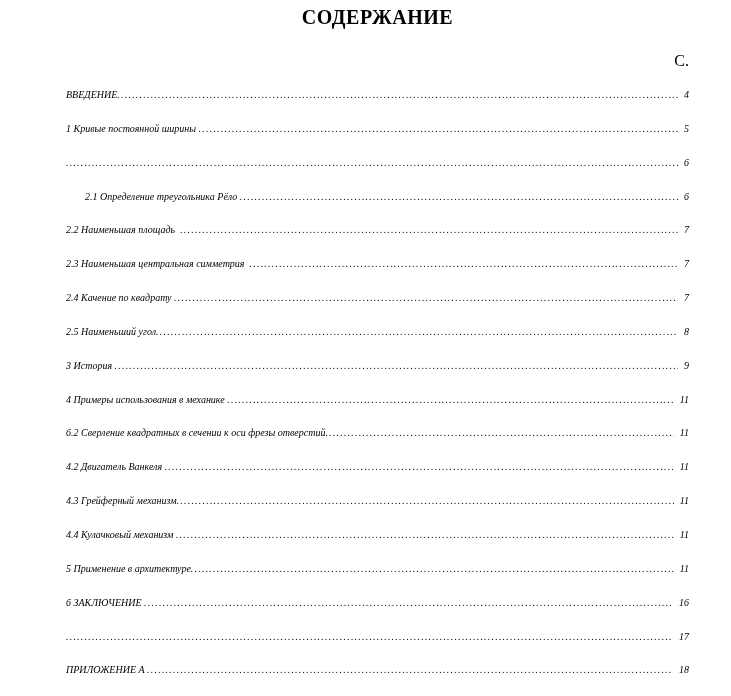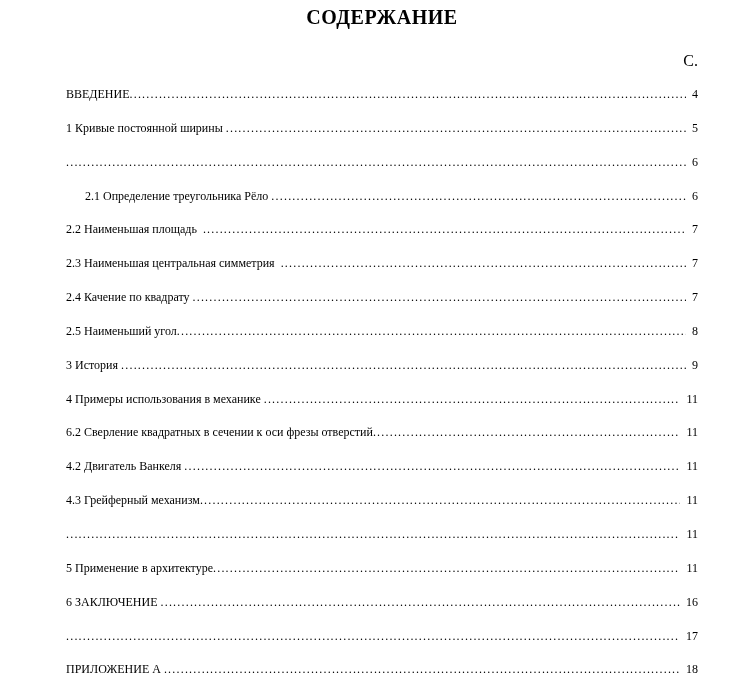--- a/index.html
+++ b/index.html
@@ -11,37 +11,38 @@
     width: 731px;
     height: 696px;
     overflow: hidden;
     color: #000000;
     font-family: "Liberation Serif", "DejaVu Serif", serif;
   }
   .page {
     box-sizing: border-box;
     width: 731px;
     height: 696px;
-    padding: 6px 33px 0 66px;
+    padding: 6px 42px 0 66px;
   }
   .doc-title {
     text-align: center;
     font-weight: bold;
     font-size: 20px;
     line-height: 23px;
     letter-spacing: 0.5px;
   }
   .page-col-header {
     margin-top: 15px;
     text-align: right;
     font-size: 16px;
     line-height: 34px;
   }
   .toc {
-    font-size: 12px;
+    font-size: 10px;
+    font-style: italic;
   }
   .toc-row {
     display: flex;
     align-items: baseline;
     line-height: 33.85px;
     height: 33.85px;
   }
   .toc-label {
     white-space: pre;
     flex: 0 0 auto;
@@ -132,20 +133,21 @@
     <span class="toc-label">4.2 Двигатель Ванкеля </span>
     <span class="toc-leader"></span>
     <span class="toc-page">11</span>
   </div>
       <div class="toc-row">
     <span class="toc-label">4.3 Грейферный механизм</span>
     <span class="toc-leader"></span>
     <span class="toc-page">11</span>
   </div>
       <div class="toc-row">
+    <span class="toc-label">4.4 Кулачковый механизм </span>
     <span class="toc-leader"></span>
     <span class="toc-page">11</span>
   </div>
       <div class="toc-row">
     <span class="toc-label">5 Применение в архитектуре</span>
     <span class="toc-leader"></span>
     <span class="toc-page">11</span>
   </div>
       <div class="toc-row">
     <span class="toc-label">6 ЗАКЛЮЧЕНИЕ </span>

